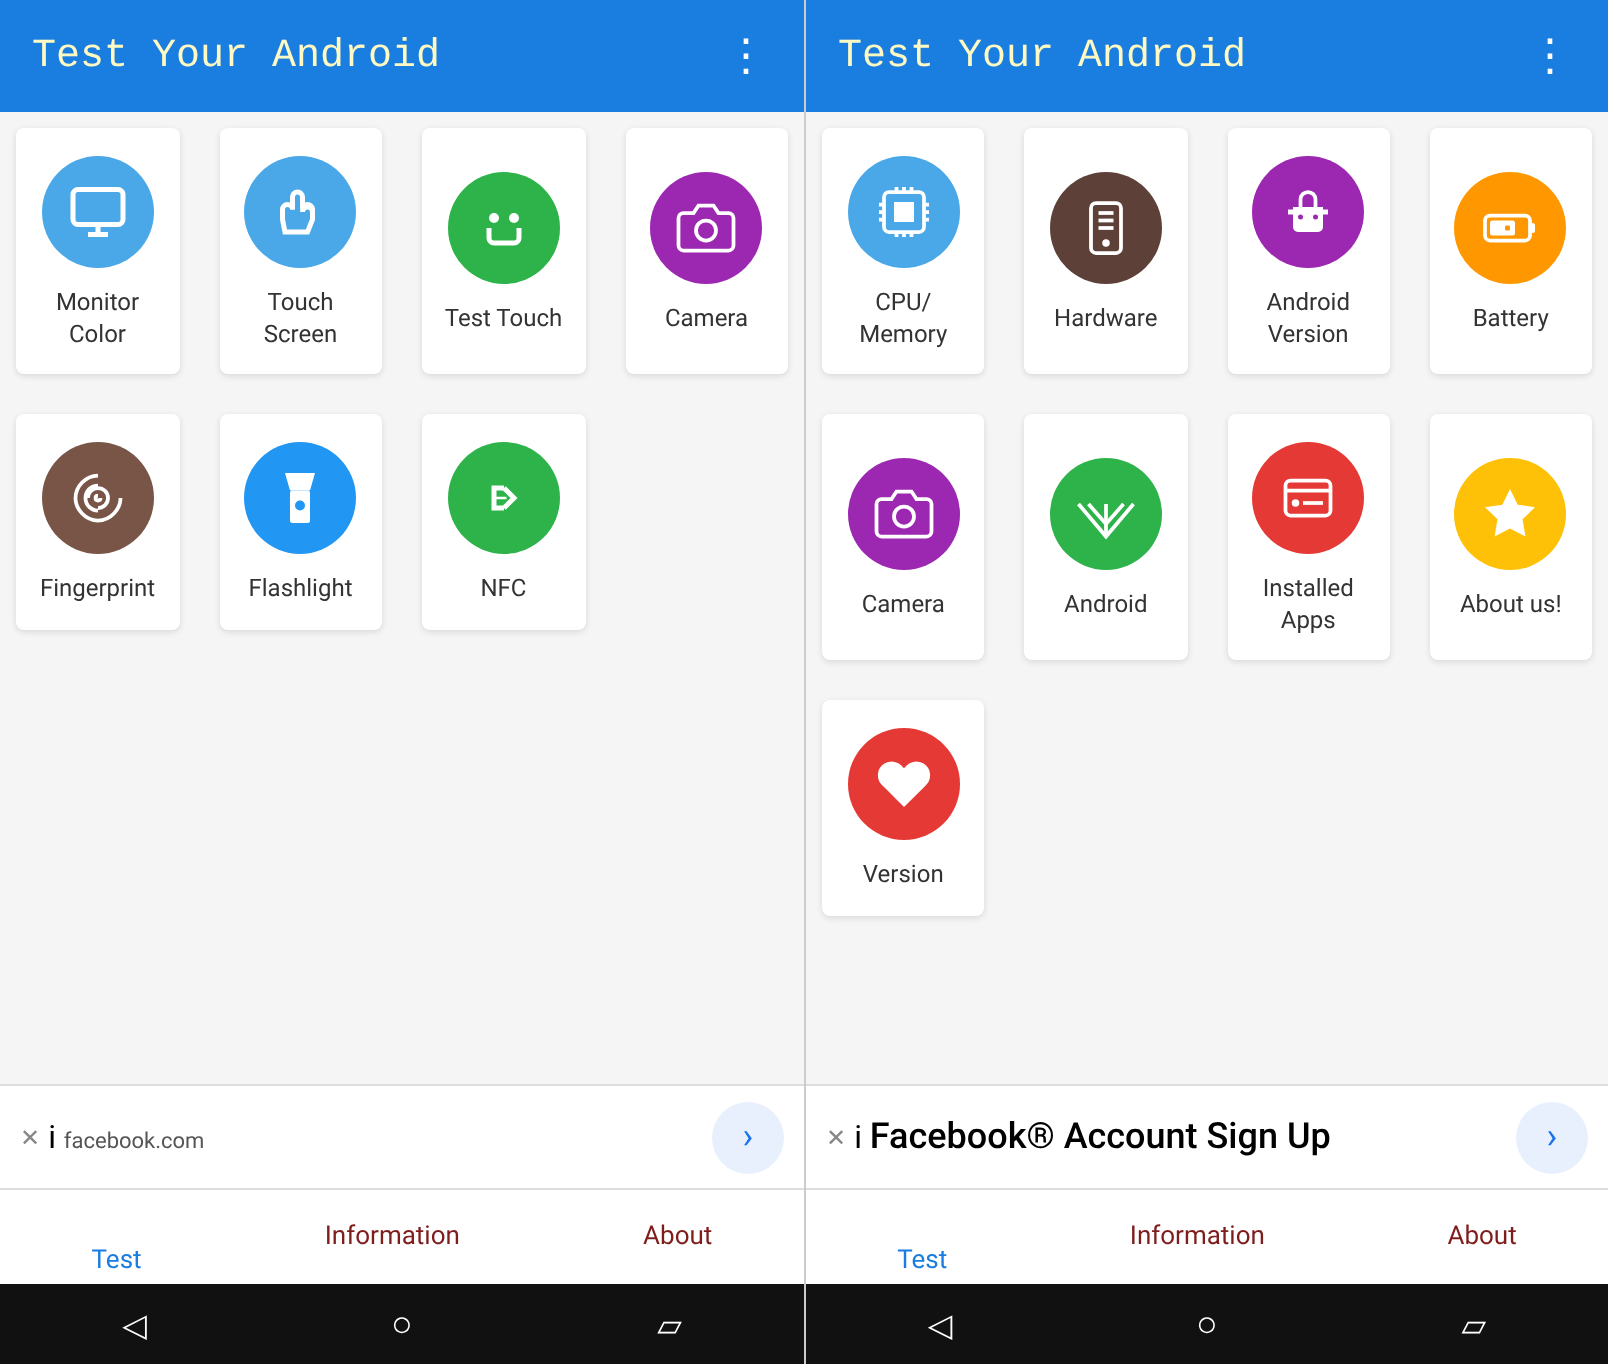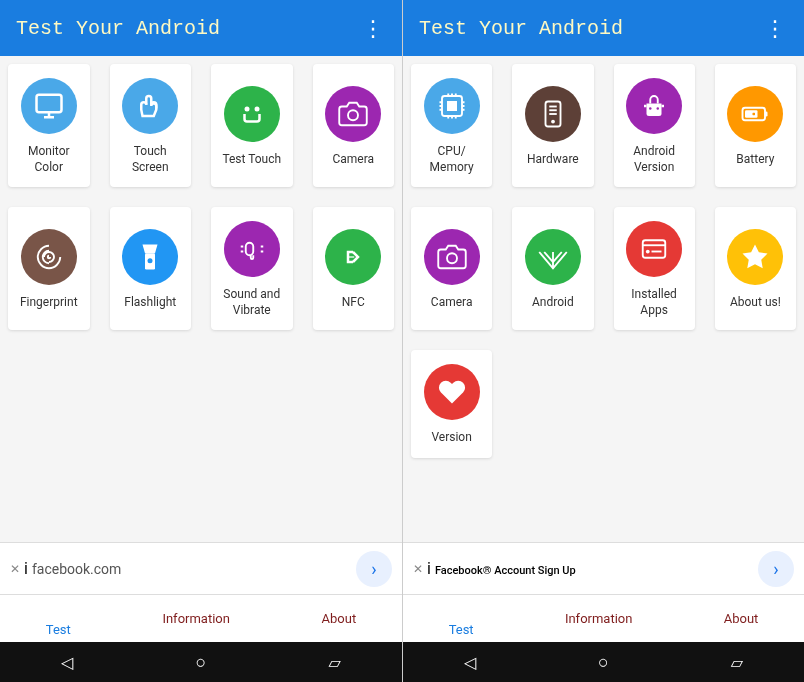--- a/index.html
+++ b/index.html
@@ -87,25 +87,25 @@
     .ad-banner {
       height: 52px;
       background: white;
       border-top: 1px solid #ddd;
       display: flex;
       align-items: center;
       padding: 0 10px;
       flex-shrink: 0;
     }
     .ad-title {
+      font-size: 18px;
+      font-weight: 500;
+    }
+    .ad-url {
       font-size: 11px;
-      font-weight: 500;
-    }
-    .ad-url {
-      font-size: 14px;
       color: #555;
     }
     .ad-arrow {
       width: 36px;
       height: 36px;
       border-radius: 50%;
       background: #e8f0fe;
       display: flex;
       align-items: center;
       justify-content: center;
@@ -129,21 +129,21 @@
       flex-shrink: 0;
     }
     .nav-item {
       font-size: 13px;
       color: #7f1d1d;
       cursor: pointer;
       padding: 8px 12px;
     }
     .nav-item.active {
       color: #1a7de0;
-      border-bottom: 6px solid #f9a8d4;
+      border-bottom: 4px solid #f9a8d4;
       margin-top: 27px;
     }
     .system-nav {
       height: 40px;
       background: #111;
       display: flex;
       align-items: center;
       justify-content: space-around;
       flex-shrink: 0;
     }
@@ -238,30 +238,20 @@
         <div class="icon-circle" style="background:#2196f3;">
           <svg viewBox="0 0 24 24">
               <path d="M6 2h12l-2 7h-8L6 2z" fill="white"></path>
               <rect x="8" y="9" width="8" height="13" rx="1" fill="white"></rect>
               <circle cx="12" cy="15" r="2" fill="#2196f3"></circle>
             </svg>
         </div>
         <span class="item-label">Flashlight</span>
       </div>
 
-      <div class="grid-item">
-        <div class="icon-circle" style="background:#9c27b0;">
-          <svg viewBox="0 0 24 24">
-              <rect x="7" y="7" width="6" height="10" rx="3" fill="none" stroke="white" stroke-width="1.5"></rect>
-              <path d="M3 10h2M3 14h2M19 10h2M19 14h2" stroke="white" stroke-width="1.5"></path>
-              <path d="M13 17v2a1 1 0 0 1-2 0v-2" stroke="white" stroke-width="1.5" fill="none"></path>
-            </svg>
-        </div>
-        <span class="item-label">Sound and<br>Vibrate</span>
-      </div>
 
 
       <div class="grid-item">
         <div class="icon-circle" style="background:#2db34a;">
           <svg viewBox="0 0 24 24">
               <path d="M12 8h-4v8h4" stroke="white" stroke-width="2" fill="none"></path>
               <path d="M12 8l4 4-4 4" stroke="white" stroke-width="2" fill="none"></path>
               <rect x="8" y="11.5" width="5" height="1" fill="white"></rect>
             </svg>
         </div>

